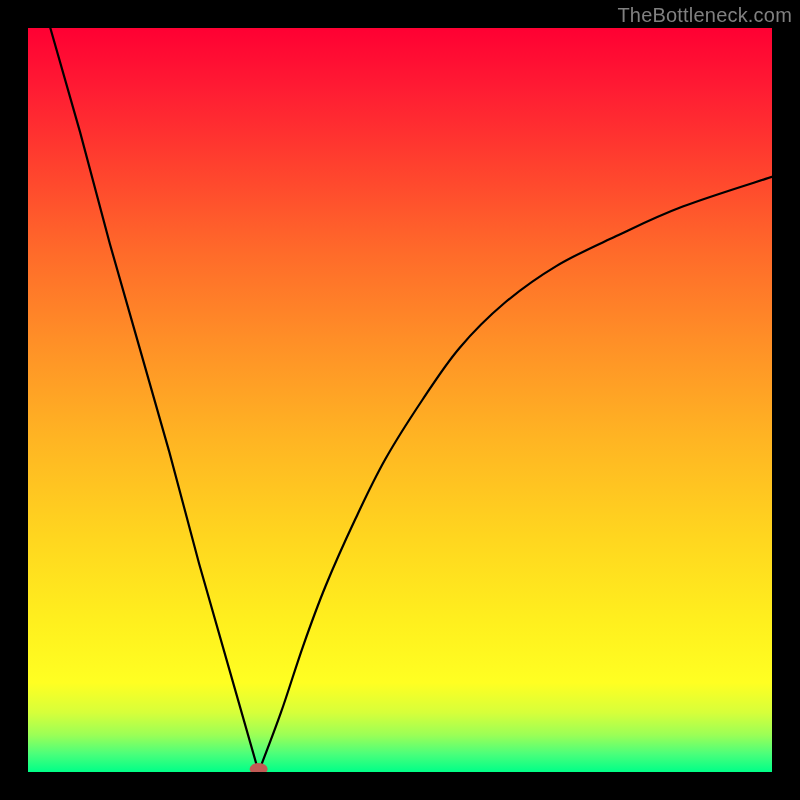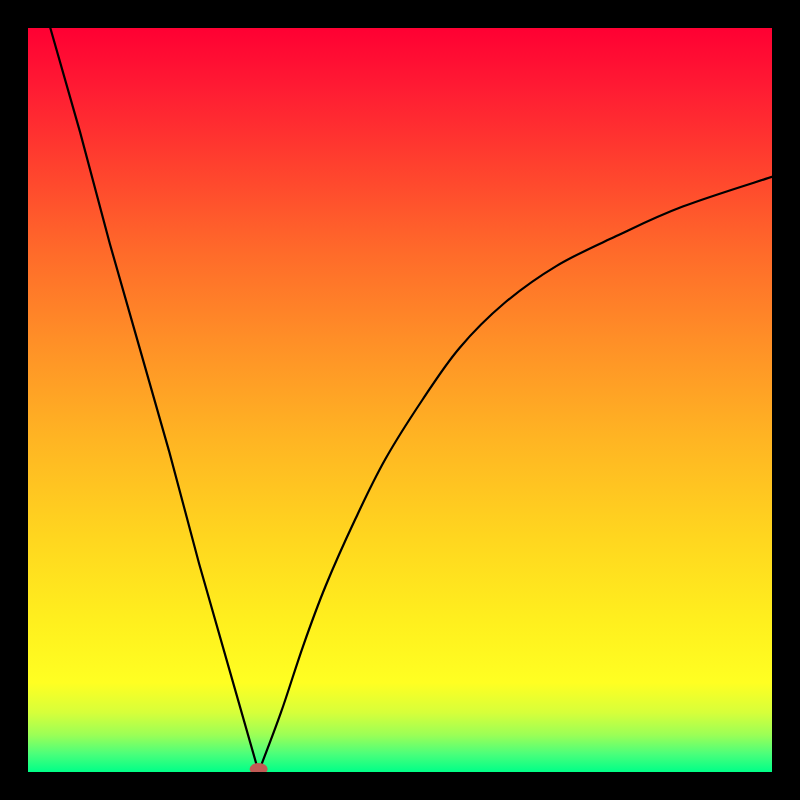--- a/index.html
+++ b/index.html
@@ -66,20 +66,21 @@
     font-size: 20px;
     font-weight: 500;
     letter-spacing: 0.2px;
     user-select: none;
   }
 </style>
 </head>
 <body>
 
 <div class="frame">
+  <div class="watermark">TheBottleneck.com</div>
 
   <div class="plot-area">
     <div class="gradient-bg"></div>
 
     <svg class="curve-svg" viewBox="0 0 744 744" preserveAspectRatio="none">
       <path id="curve-path" class="curve-path" d="M 22.32 0 L 52.080000000000005 104.15999999999997 L 81.84 215.76 L 111.6 319.92 L 141.36 424.08 L 171.12 535.68 L 200.88000000000002 639.84 L 230.64 744 C 234.546 733.5840000000001 245.14800000000002 706.614 252.96 684.48 C 260.772 662.346 267.46799999999996 639.654 275.28 617.52 C 283.092 595.386 288.486 580.134 297.6 558 C 306.71400000000006 535.866 316.944 513.174 327.36 491.03999999999996 C 337.776 468.90599999999995 345.402 452.35200000000003 357.12 431.52000000000004 C 368.838 410.68800000000005 381.3 391.53 394.32 372 C 407.34 352.47 417.198 336.846 431.52 319.92 C 445.842 302.994 459.23400000000004 289.602 476.16 275.28 C 493.086 260.95799999999997 508.71000000000004 249.79799999999997 528.24 238.07999999999998 C 547.77 226.362 565.626 218.73600000000005 587.76 208.32000000000005 C 609.894 197.90400000000005 627.378 188.97599999999997 654.72 178.55999999999995 C 682.062 168.14399999999992 728.376 154.00799999999995 744 148.79999999999995 "></path>
       <ellipse id="min-marker" class="min-marker" rx="9" ry="6" cx="230.64" cy="741"></ellipse>
     </svg>
   </div>
 </div>

